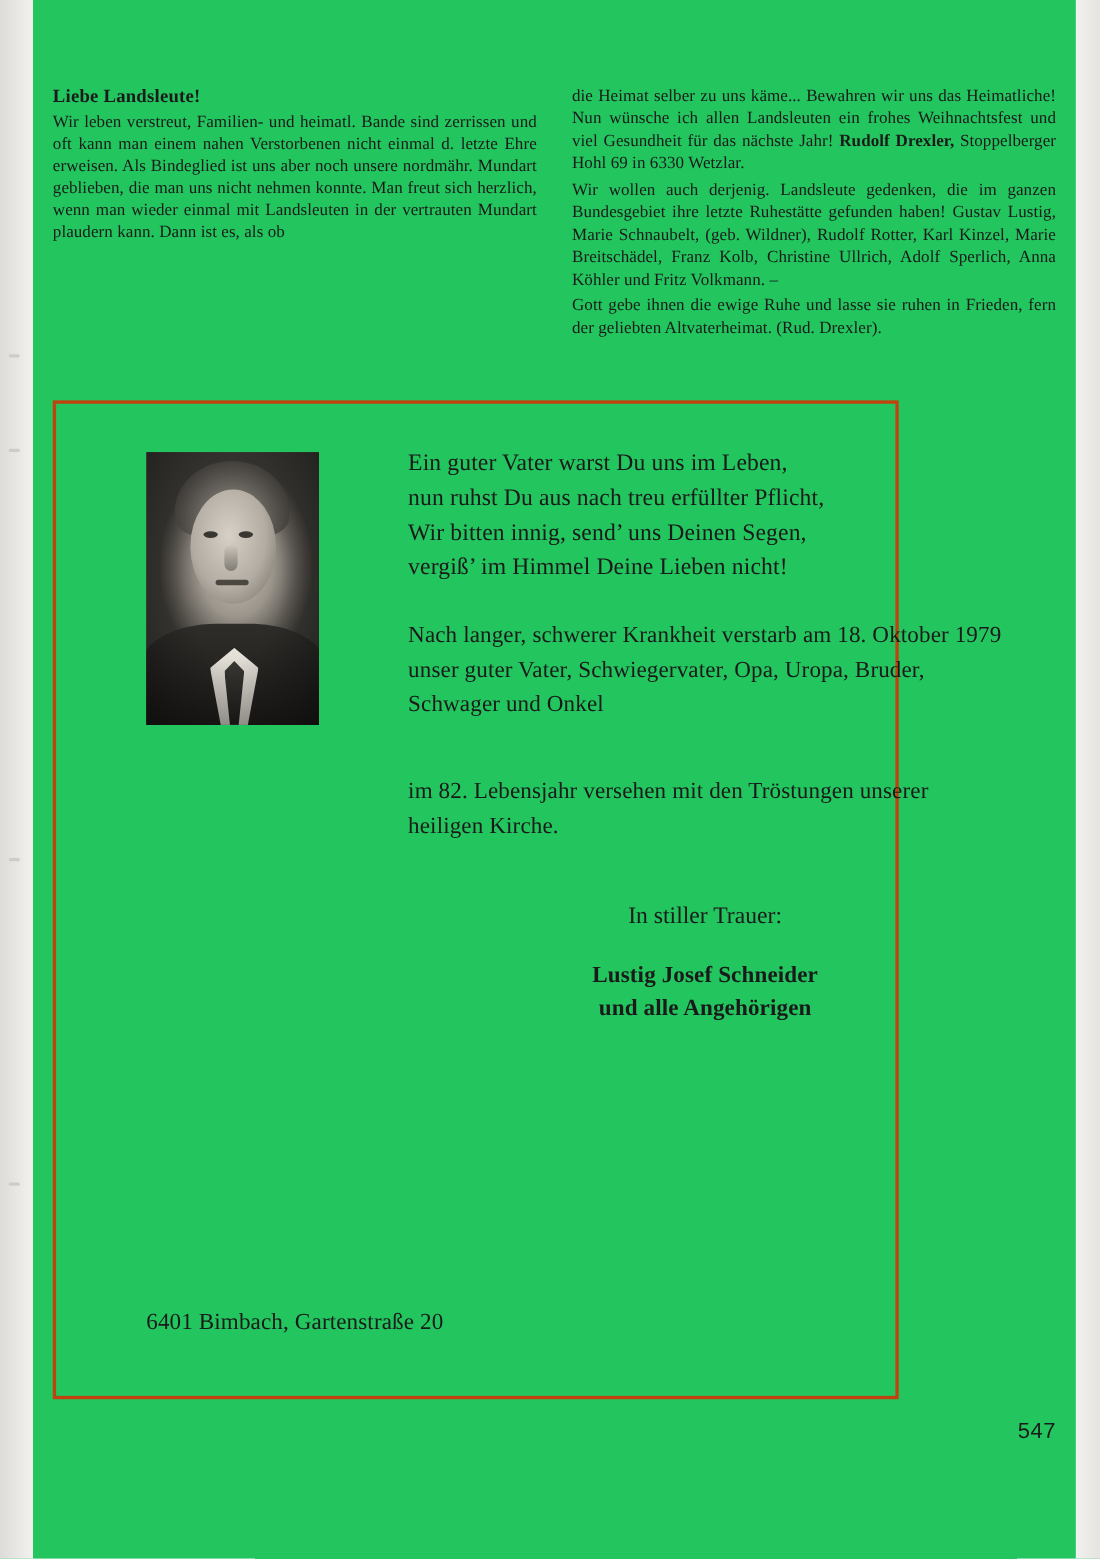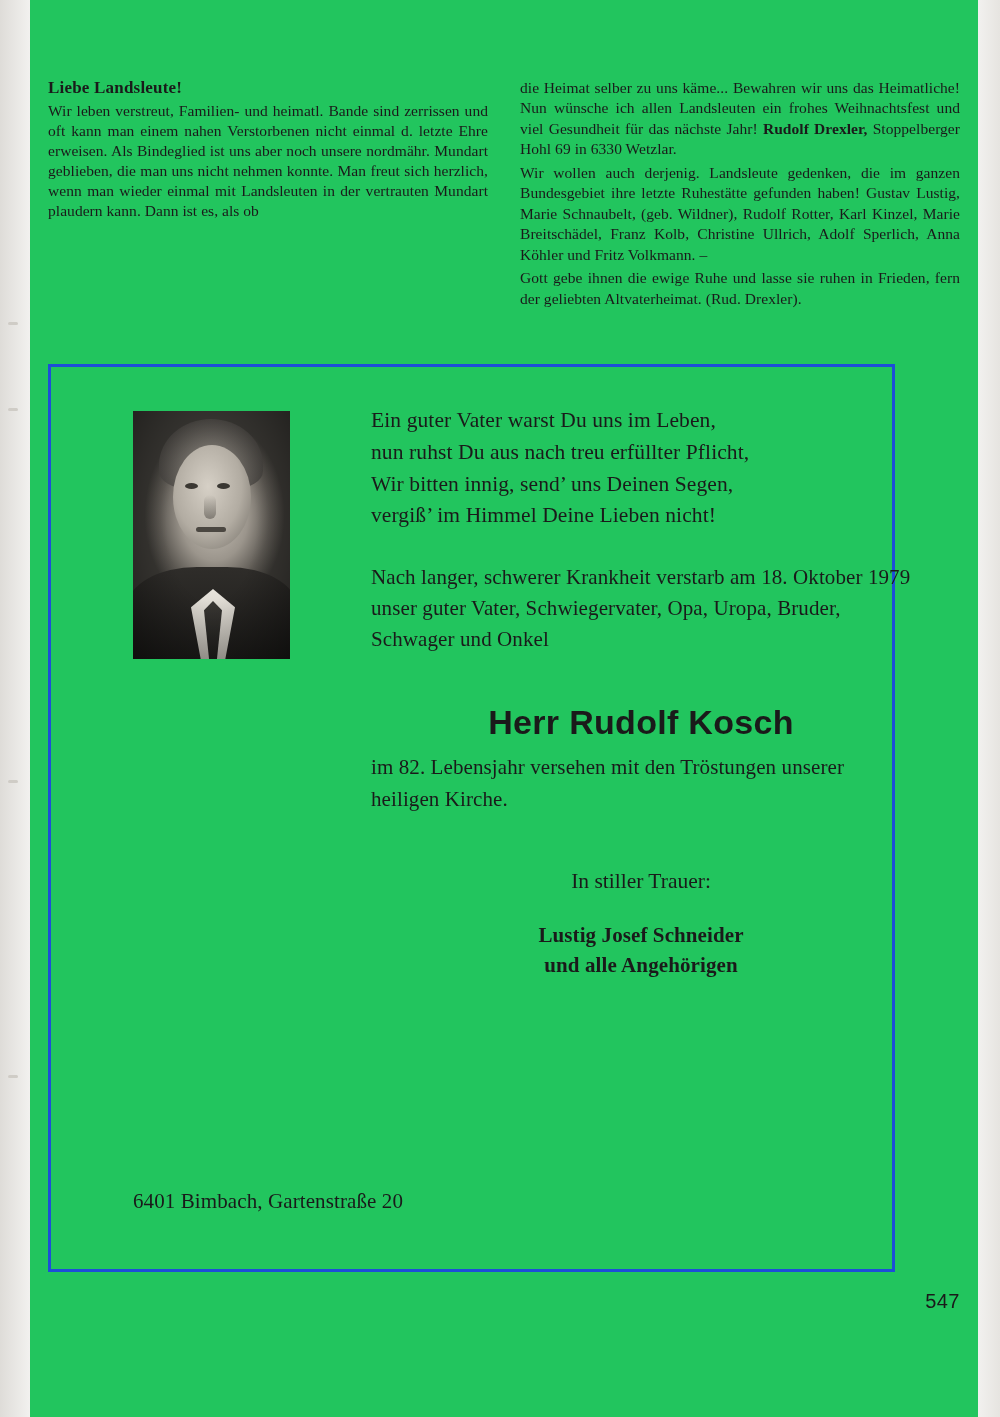--- a/index.html
+++ b/index.html
@@ -85,23 +85,23 @@
     font-size: 15.5px;
     line-height: 1.32;
   }
   b, .b { font-weight: bold; }
 
   
   #obit-box {
     position: absolute;
     left: 48px;
     top: 364px;
-    width: 847px;
+    width: 769px;
     height: 908px;
-    border: 3px solid #1d4ed8;
+    border: 3px solid #c2410c;
     background: transparent;
     box-sizing: border-box;
   }
   #portrait {
     position: absolute;
     left: 82px;
     top: 44px;
     width: 157px;
     height: 248px;
     overflow: hidden;
@@ -294,21 +294,20 @@
     <div id="obit-text">
       <div class="verse">
         <div>Ein guter Vater warst Du uns im Leben,</div>
         <div>nun ruhst Du aus nach treu erfüllter Pflicht,</div>
         <div>Wir bitten innig, send’ uns Deinen Segen,</div>
         <div>vergiß’ im Himmel Deine Lieben nicht!</div>
       </div>
 
       <p class="announce">Nach langer, schwerer Krankheit verstarb am 18. Oktober 1979 unser guter Vater, Schwiegervater, Opa, Uropa, Bruder, Schwager und Onkel</p>
 
-      <div class="name">Herr Rudolf Kosch</div>
 
       <p class="age-note">im 82. Lebensjahr versehen mit den Tröstungen unserer heiligen Kirche.</p>
 
       <div class="mourning-label">In stiller Trauer:</div>
       <div class="family">Lustig Josef Schneider</div>
       <div class="family">und alle Angehörigen</div>
     </div>
 
     <div id="obit-address">
       <div>6401 Bimbach, Gartenstraße 20</div>

